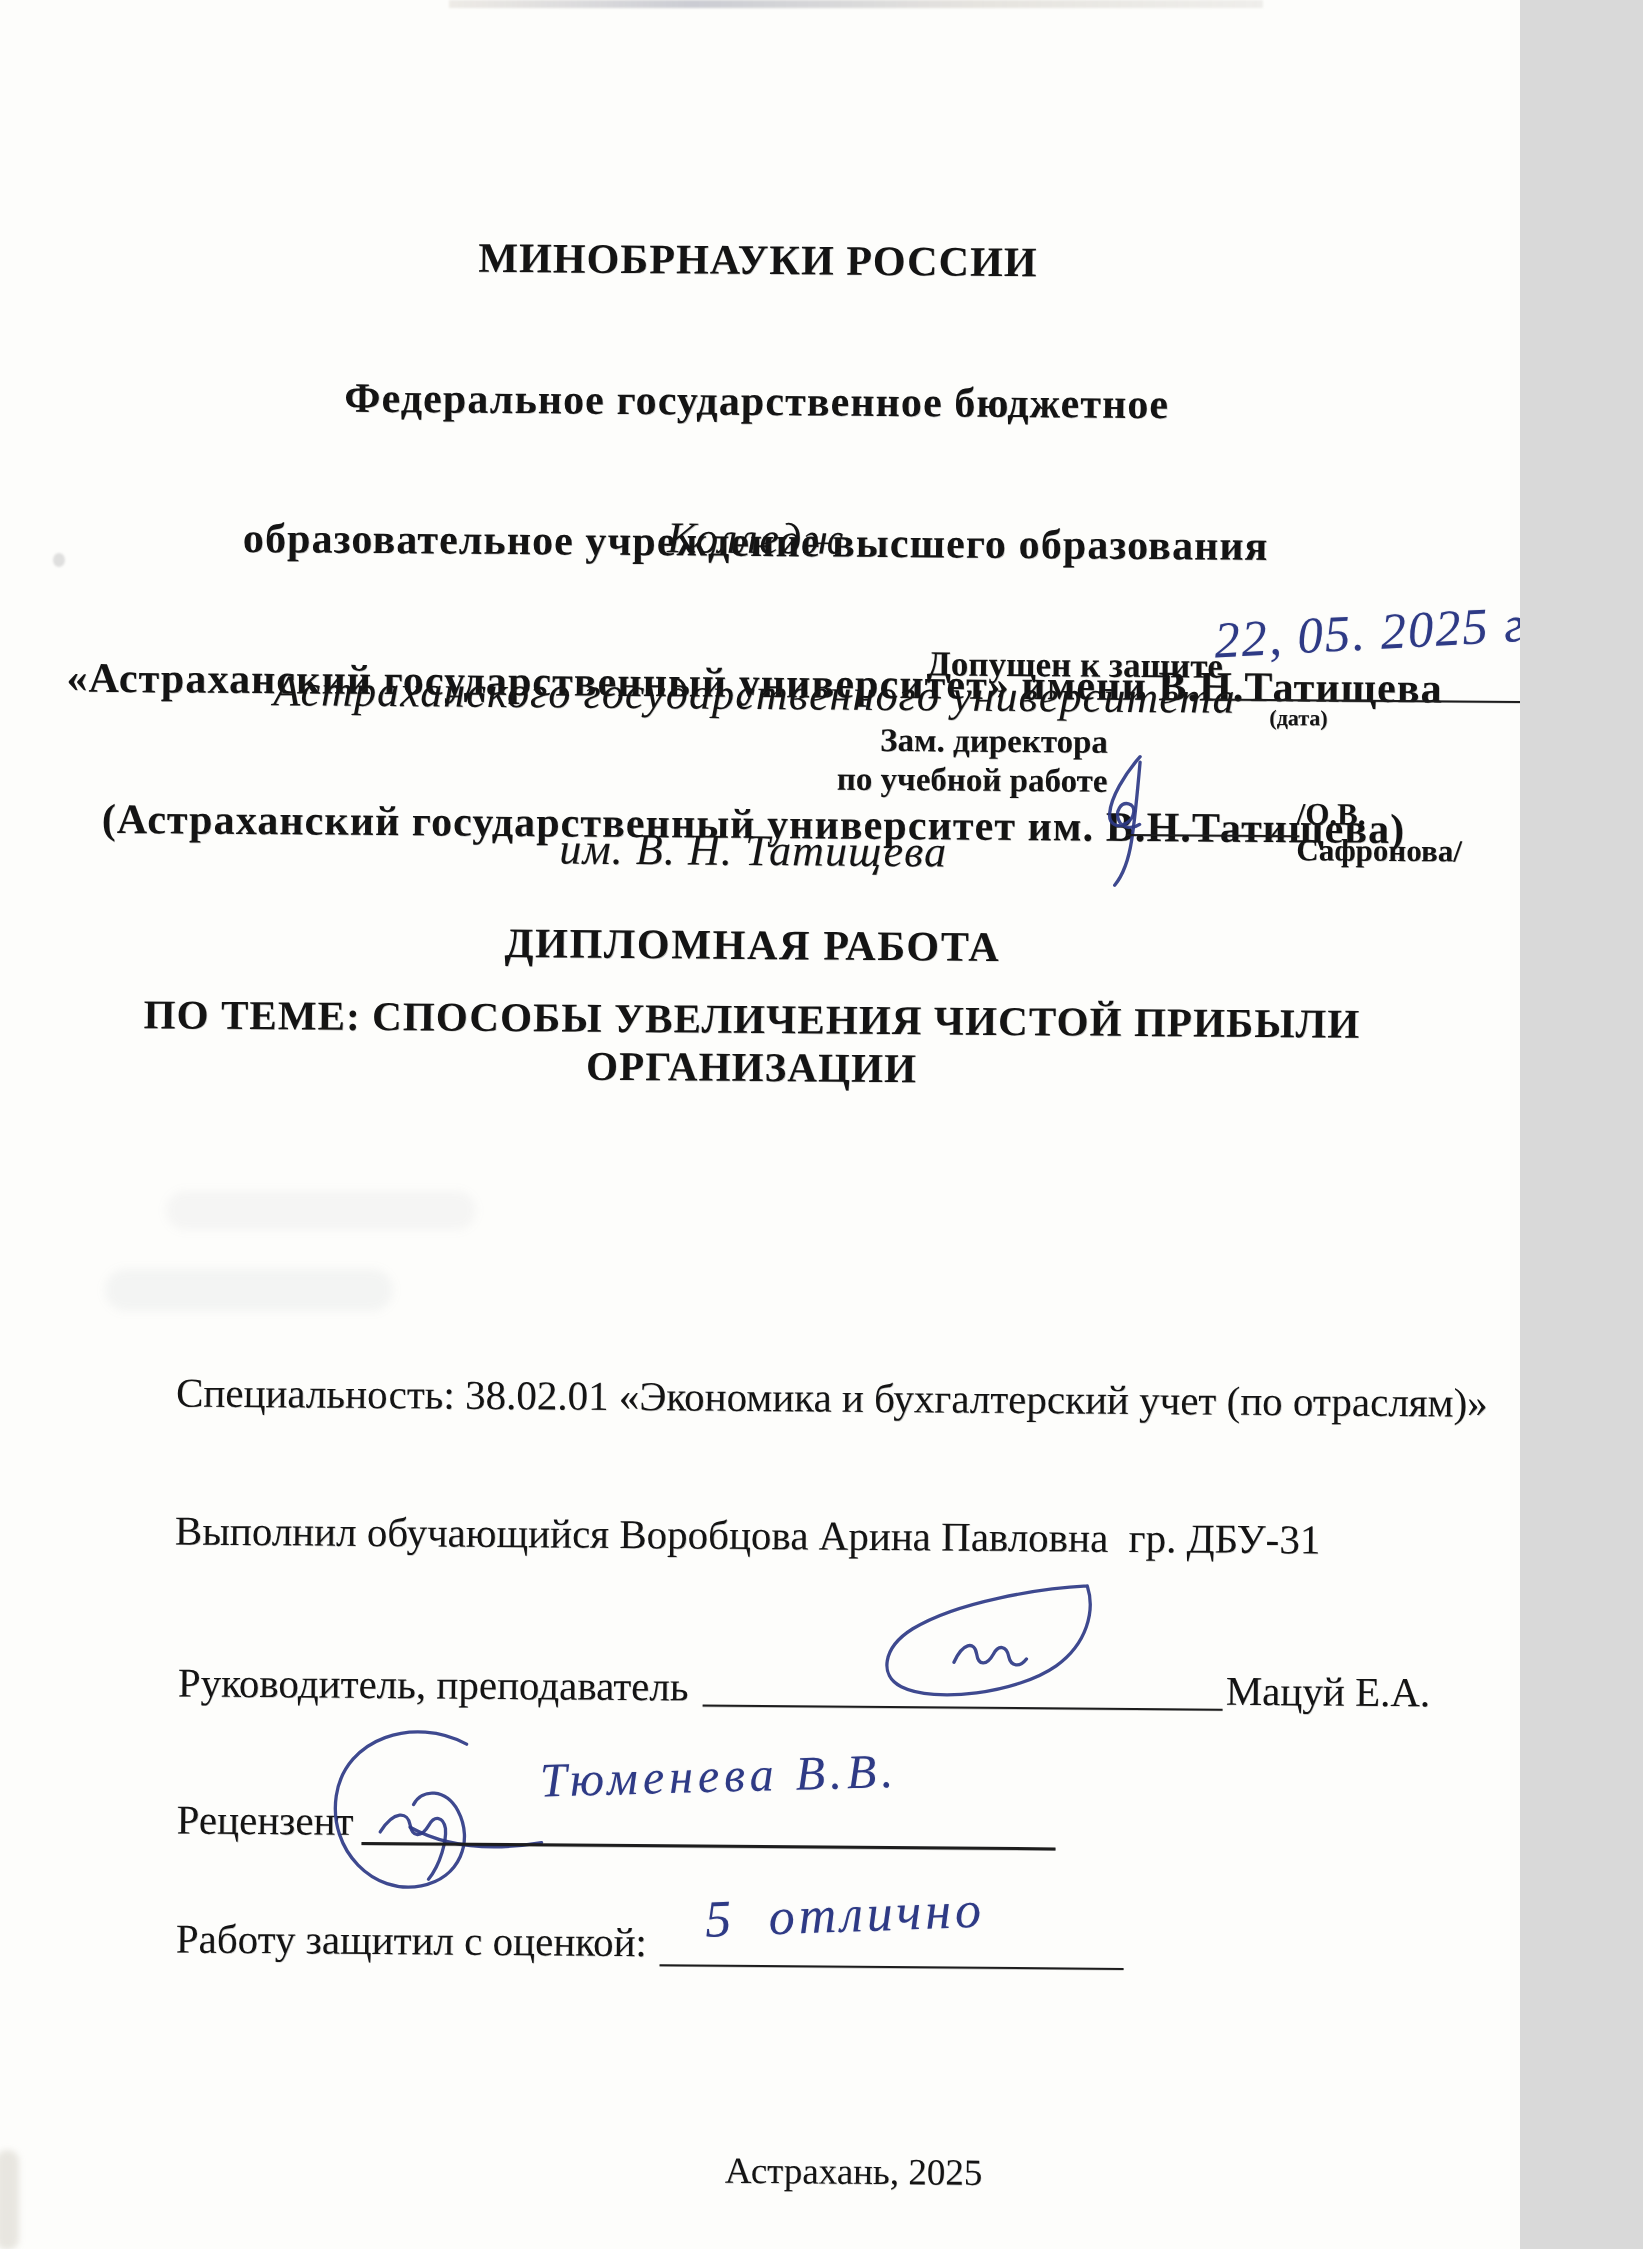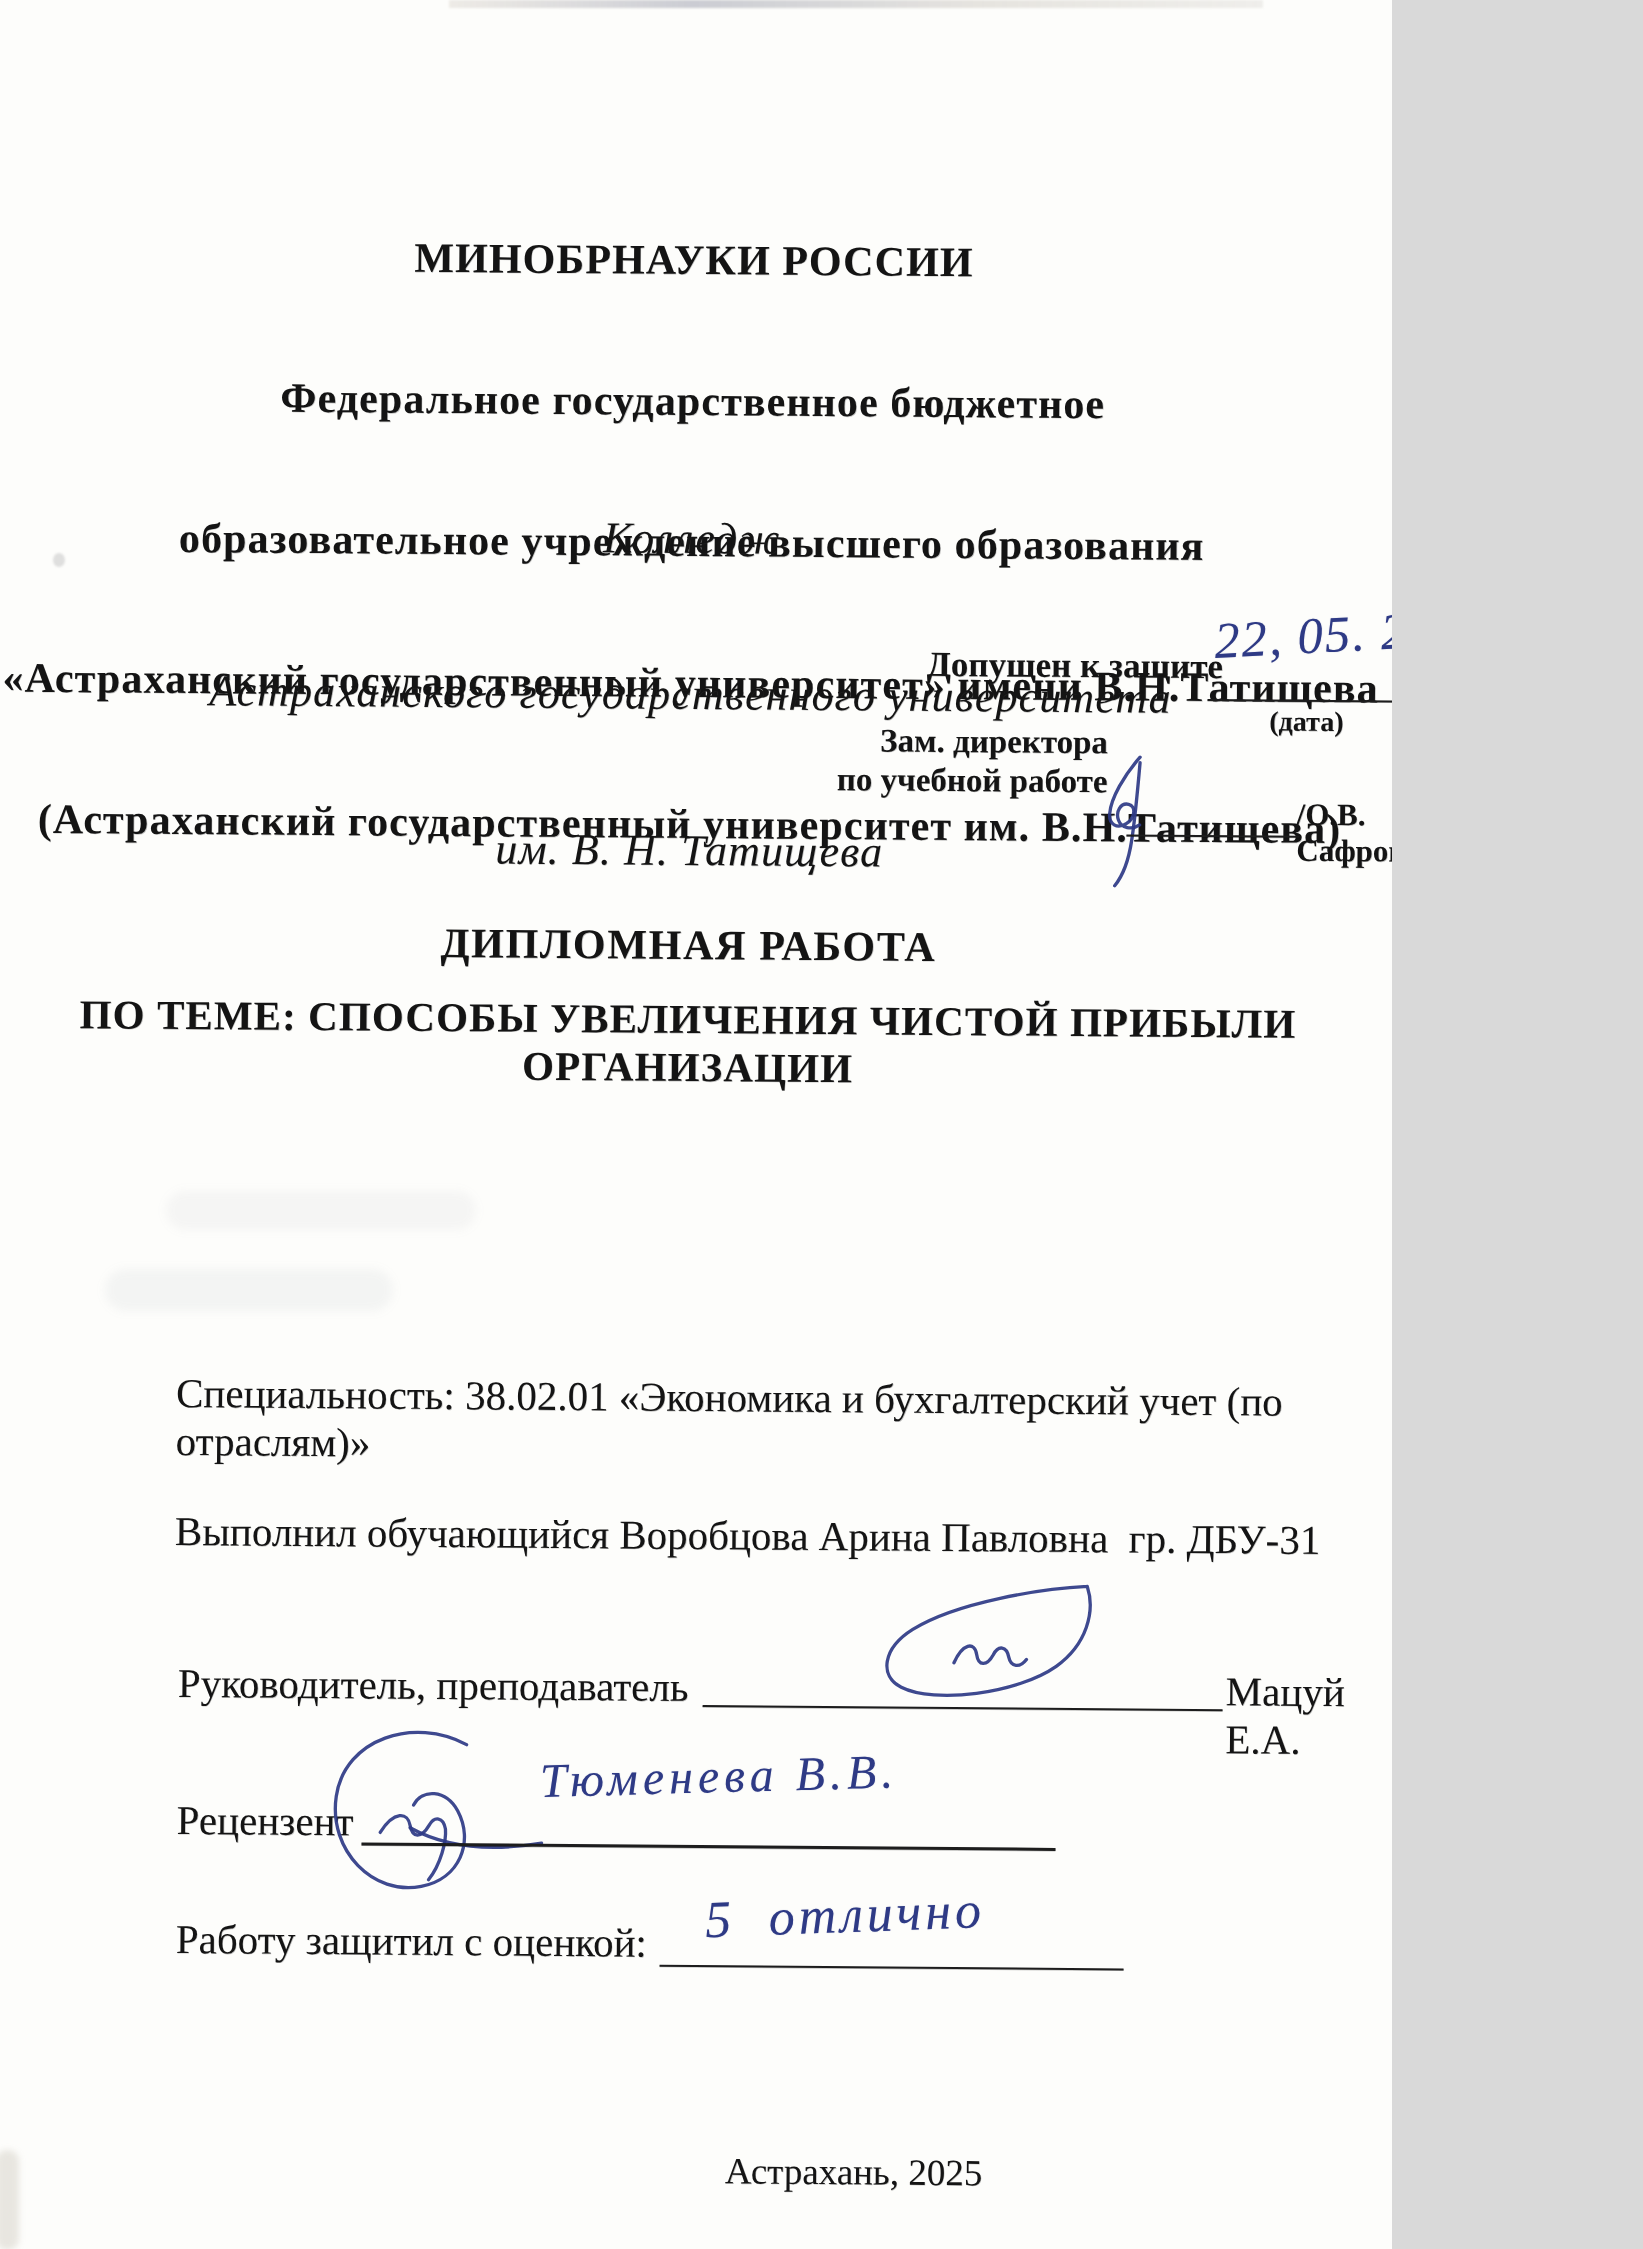--- a/index.html
+++ b/index.html
@@ -1,18 +1,18 @@
 <!DOCTYPE html>
 <html lang="ru" style="font-size:8.9px"><head>
 <meta charset="utf-8">
 <style>
   html,body{margin:0;padding:0;background:#d9d9d9;}
   .page{
     position:relative;
-    width:1392px;height:2250px;
+    width:1520px;height:2250px;
     background:#fdfdfb;
     overflow:hidden;
     font-family:"Liberation Serif", serif;
     color:#141414;
   }
   .tilt{
     position:absolute;inset:0;
     transform:rotate(0.45deg);
     transform-origin:50% 0;
   }
@@ -20,21 +20,21 @@
   .abs{ position:absolute; white-space:pre-wrap; }
   .center{ left:0; width:100%; text-align:center; }
 
   .header-block{ top:143px; font-size:42px; line-height:47px; font-weight:bold; letter-spacing:1.1px; }
   .college-block{ top:409px; font-size:44px; line-height:52px; font-style:italic; letter-spacing:1.1px; }
 
   .approval-label{ left:932px; top:643px; font-size:35px; font-weight:bold; }
   .date-ink{ left:1219px; top:598px; font-size:51px; letter-spacing:1.7px; transform:rotate(-3.5deg); }
   .rule{ position:absolute; height:2.2px; background:#1d1d1d; box-shadow:0 0.6px 0.6px rgba(0,0,0,0.25); }
   .date-rule{ left:1213px; top:695px; width:332px; }
-  .date-caption{ left:1275px; top:701px; font-size:28px; font-weight:bold; }
+  .date-caption{ left:1275px; top:701px; font-size:22px; font-weight:bold; }
   .deputy1{ left:886px; top:721px; font-size:33px; font-weight:bold; }
   .deputy2{ left:843px; top:760px; font-size:33px; font-weight:bold; }
   .sig-rule{ left:1133px; top:831px; width:173px; }
   .approver{ left:1303px; top:792px; font-size:31px; font-weight:bold; }
 
   .work-type{ top:921px; font-size:42px; font-weight:bold; letter-spacing:1.7px; }
   .topic1{ top:995px; font-size:41px; font-weight:bold; letter-spacing:1.1px; }
   .topic2{ top:1043px; font-size:41px; font-weight:bold; letter-spacing:1.1px; }
 
   .body-line{ font-size:41px; }

